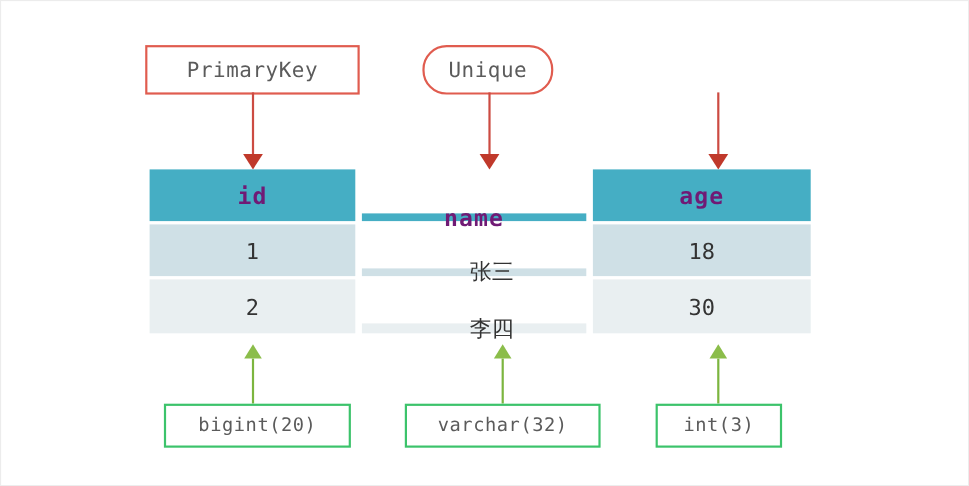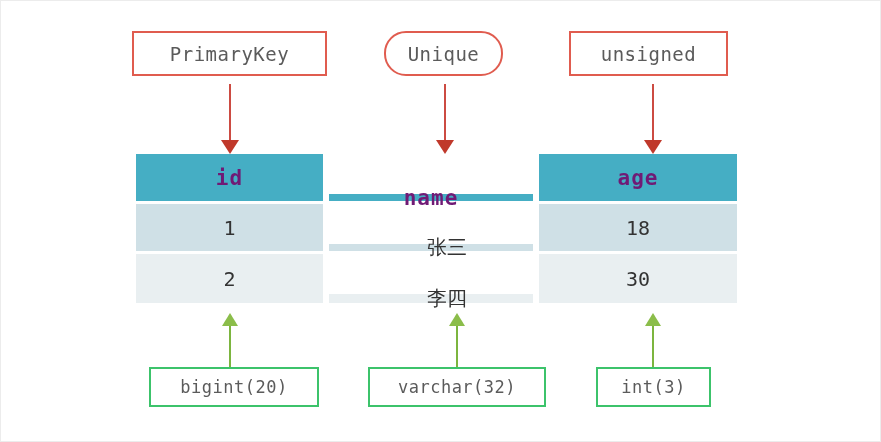--- a/index.html
+++ b/index.html
@@ -30,21 +30,21 @@
     justify-content: center;
     font-family: "DejaVu Sans Mono", monospace;
     font-size: 19px;
     color: #5b5b5b;
     letter-spacing: 0.5px;
     white-space: nowrap;
   }
   .anno-top {
     border: 2px solid #e05c4f;
     height: 45px;
-    top: 30px;
+    top: 40px;
   }
   .anno-bottom {
     border: 2px solid #3cc36b;
     height: 40px;
     top: 366px;
     font-size: 17px;
   }
 
   
   .arrow {
@@ -125,23 +125,20 @@
 <body>
 
 <div id="canvas">
 
   <div class="anno anno-top" style="left:131px; width:195px;">
     <span>PrimaryKey</span>
   </div>
   <div class="anno anno-top" style="left:383px; width:119px;border-radius:22px;">
     <span>Unique</span>
   </div>
-  <div class="anno anno-top" style="left:568px; width:159px;">
-    <span>unsigned</span>
-  </div>
 
   <div class="arrow">
     <div class="arrow-shaft red" style="left:228px; top:83px; height:57px;"></div>
     <div class="arrow-head down" style="left:220px; top:139px;"></div>
   </div>
   <div class="arrow">
     <div class="arrow-shaft red" style="left:443px; top:83px; height:57px;"></div>
     <div class="arrow-head down" style="left:435px; top:139px;"></div>
   </div>
   <div class="arrow">

